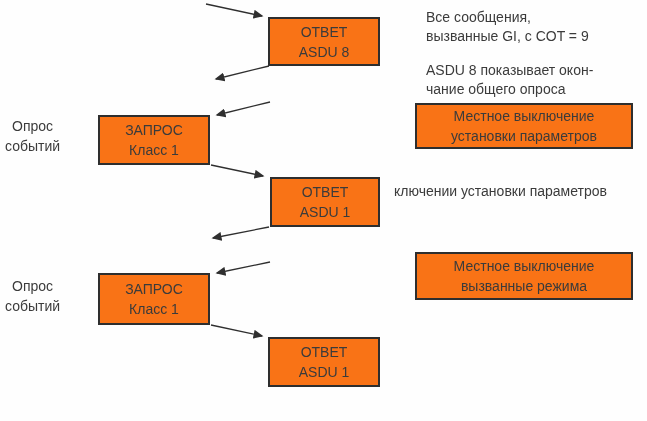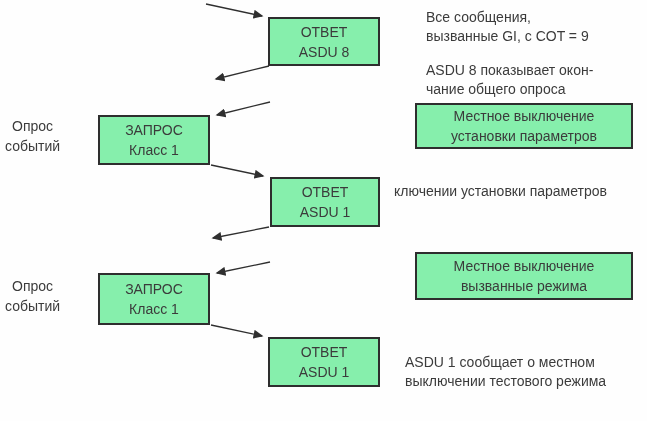--- a/index.html
+++ b/index.html
@@ -12,21 +12,21 @@
     width: 647px;
     height: 421px;
     background: #fefefe;
     font-family: "Liberation Sans", sans-serif;
     color: #3b3b3b;
     overflow: hidden;
   }
   .box {
     position: absolute;
     border: 2px solid #2e2e2e;
-    background: #86efac;
+    background: #f97316;
     display: flex;
     flex-direction: column;
     align-items: center;
     justify-content: center;
     text-align: center;
     font-size: 14px;
     line-height: 20px;
     box-sizing: border-box;
   }
   .note {
@@ -126,19 +126,15 @@
 
   <div class="note" style="left:426px; top:61px;">
     <div>ASDU 8 показывает окон-</div>
     <div>чание общего опроса</div>
   </div>
 
   <div class="note" style="left:394px; top:182px;">
     <div>ключении установки параметров</div>
   </div>
 
-  <div class="note" style="left:405px; top:353px;">
-    <div>ASDU 1 сообщает о местном</div>
-    <div>выключении тестового режима</div>
-  </div>
 
 
 </div>
 
 </body></html>

